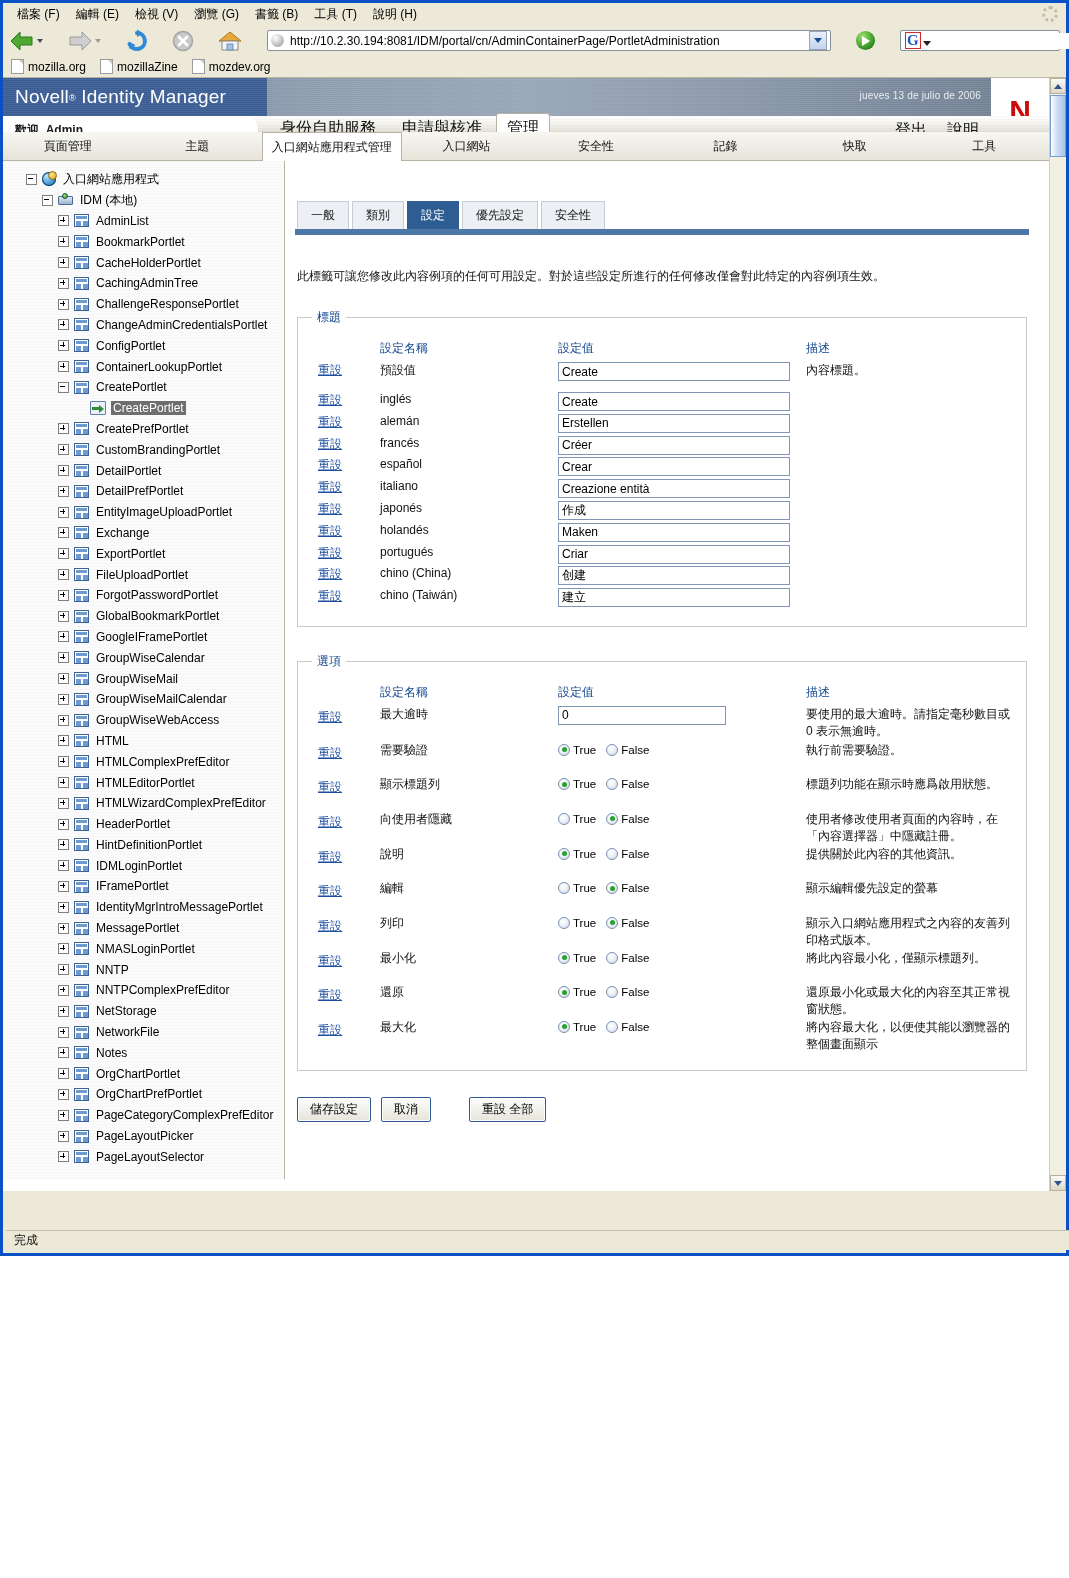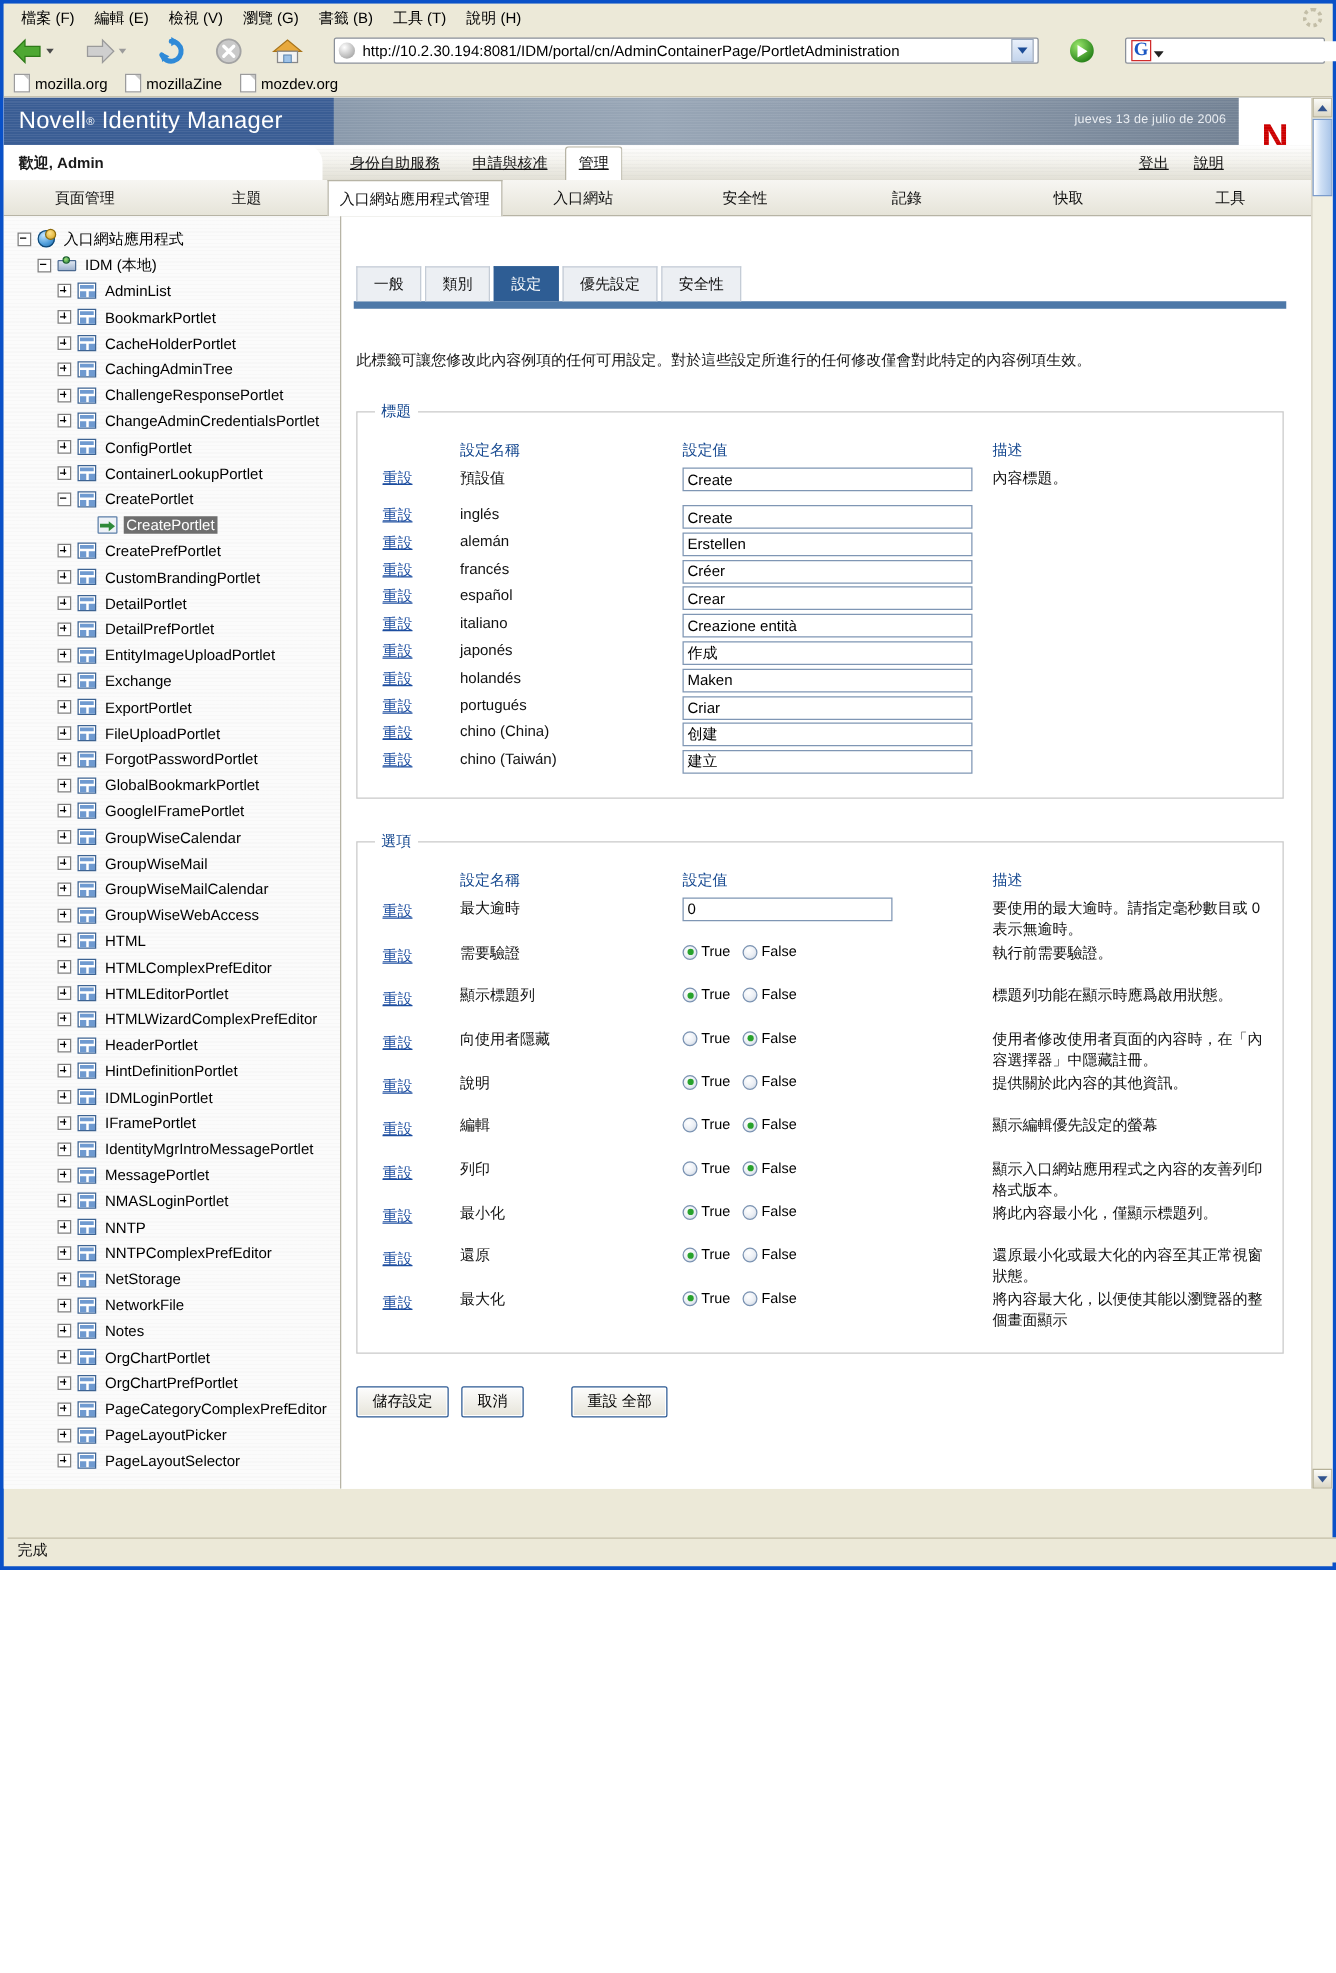--- a/index.html
+++ b/index.html
@@ -323,21 +323,21 @@
   .n-logo-box span {
     color: #cc0000;
     font-size: 30px;
     font-weight: bold;
     font-family: "Liberation Sans", sans-serif;
     line-height: 1;
   }
 
   .welcome-row {
     position: relative;
-    height: 28px;
+    height: 16px;
     background: linear-gradient(to bottom,#ffffff 0%,#f4f3ee 45%, #e2e0d6 100%);
   }
   .welcome-row::before{
     content:"";
     position:absolute; inset: 0;
     background-image: repeating-linear-gradient(0deg, rgba(0,0,0,.02) 0 1px, transparent 1px 3px);
   }
   .welcome-label {
     position: absolute;
     left: 12px; top: 6px;
@@ -355,21 +355,21 @@
   .toptabs {
     position: absolute;
     left: 265px; top: 0;
     display: flex;
     align-items: flex-end;
     height: 28px;
     gap: 2px;
   }
   .toptab {
     padding: 4px 12px 5px 12px;
-    font-size: 12px;
+    font-size: 16px;
     color: #111;
     cursor: pointer;
     white-space: nowrap;
     text-decoration: underline;
   }
   .toptab.active {
     background: #fff;
     border: 1px solid #b7b4a5;
     border-bottom: none;
     border-top-left-radius: 3px;
@@ -413,21 +413,21 @@
   .content-split {
     display: flex;
     height: 1018px;
     background: #fff;
   }
   .tree-pane {
     width: 268px;
     flex: 0 0 268px;
     background: #fbfbfb;
     border-right: 1px solid #b7b4a5;
-    padding: 8px 0 0 1px;
+    padding: 8px 0 0 13px;
     overflow: hidden;
     position: relative;
   }
   .tree-pane::before {
     content:"";
     position:absolute; inset:0;
     background-image: repeating-linear-gradient(0deg, rgba(0,0,0,.014) 0 1px, transparent 1px 3px);
     pointer-events:none;
   }
   .tnode {

